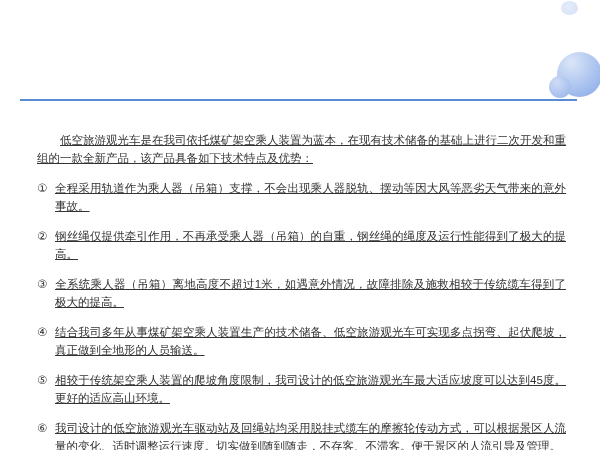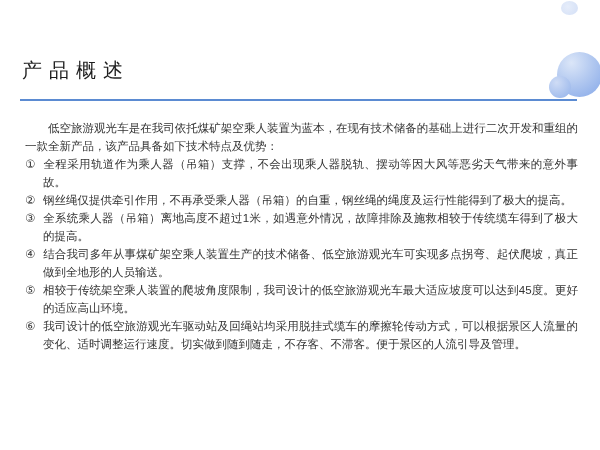--- a/index.html
+++ b/index.html
@@ -52,40 +52,39 @@
   .body-text {
     position: absolute;
     left: 25px;
     top: 119px;
     width: 553px;
     font-size: 11.5px;
     line-height: 18px;
     color: var(--body-color, #333333);
     text-align: justify;
   }
-  .body-text p { margin: 0; }
+  .body-text p { margin: 12px; text-decoration: underline; }
   .intro { text-indent: 2em; }
   .feature-item { padding-left: 18px; text-indent: -18px; }
   .item-num {
     display: inline-block;
     width: 13px;
     margin-right: 5px;
     text-indent: 0;
   }
 </style>
 </head>
 <body>
 
 <div class="slide">
 
   <span class="decor-circle faint"></span>
   <span class="decor-circle large"></span>
   <span class="decor-circle small"></span>
 
-  <h1 class="slide-title">产品概述</h1>
   <div class="title-rule"></div>
 
   <div class="body-text">
     <p class="intro">低空旅游观光车是在我司依托煤矿架空乘人装置为蓝本，在现有技术储备的基础上进行二次开发和重组的一款全新产品，该产品具备如下技术特点及优势：</p>
 
     <p class="feature-item"><span class="item-num">①</span><span>全程采用轨道作为乘人器（吊箱）支撑，不会出现乘人器脱轨、摆动等因大风等恶劣天气带来的意外事故。</span></p>
 
     <p class="feature-item"><span class="item-num">②</span><span>钢丝绳仅提供牵引作用，不再承受乘人器（吊箱）的自重，钢丝绳的绳度及运行性能得到了极大的提高。</span></p>
 
     <p class="feature-item"><span class="item-num">③</span><span>全系统乘人器（吊箱）离地高度不超过1米，如遇意外情况，故障排除及施救相较于传统缆车得到了极大的提高。</span></p>

